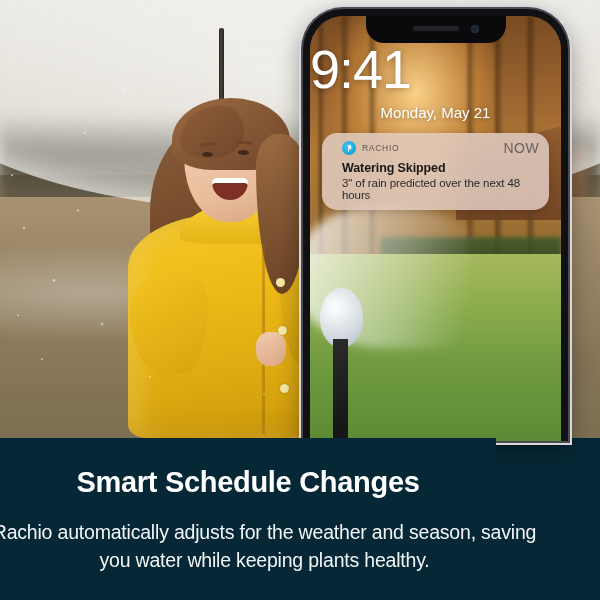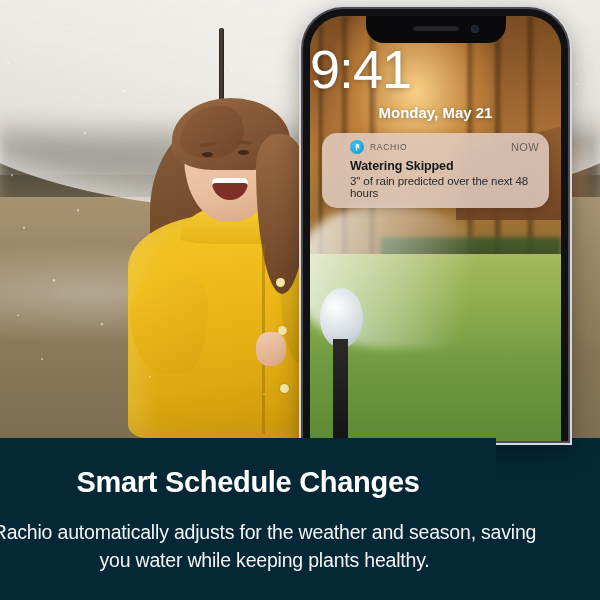--- a/index.html
+++ b/index.html
@@ -250,43 +250,43 @@
     box-shadow:inset 0 0 2px #2f4256;
   }
 
   .lock-time{
     position:absolute; left:0; right:0; top:26px; text-align:left;
     color:#fff; font-size:54px; font-weight:300; letter-spacing:-1px;
     text-shadow:0 1px 6px rgba(0,0,0,.30); line-height:1;
   }
   .lock-date{
     position:absolute; left:0; right:0; top:88px; text-align:center;
-    color:#fff; font-size:15px; font-weight:700;
+    color:#fff; font-size:15px; font-weight:400;
     text-shadow:0 1px 5px rgba(0,0,0,.35);
   }
 
   .notif{
     position:absolute; left:12px; right:12px; top:117px;
     background:rgba(226,206,196,.84);
-    border-radius:15px; padding:7px 10px 9px 28px;
+    border-radius:15px; padding:7px 10px 9px 20px;
     backdrop-filter:blur(12px);
     box-shadow:0 2px 10px rgba(0,0,0,.18);
   }
   .notif-head{ display:flex; align-items:center; gap:6px; }
   .notif-appicon{
     width:14px; height:14px; border-radius:50%;
     background:radial-gradient(circle at 40% 35%, #45c7f5, #15a3e0 70%, #0e8cc4);
     display:flex; align-items:center; justify-content:center; flex:0 0 auto;
   }
   .notif-appicon svg{ display:block; }
   .notif-app{
     font-size:8.5px; letter-spacing:.7px; color:#5d5651; font-weight:500;
   }
   .notif-now{
-    margin-left:auto; font-size:11px; letter-spacing:.4px; color:#6a625c;
+    margin-left:auto; font-size:14px; letter-spacing:.4px; color:#6a625c;
   }
   .notif-title{
     margin-top:5px; font-size:12.5px; font-weight:700; color:#17181a; letter-spacing:-.1px;
   }
   .notif-body{
     margin-top:2px; font-size:11.5px; color:#2a2b2d; letter-spacing:-.1px;
   }
 
   
   .footer{

